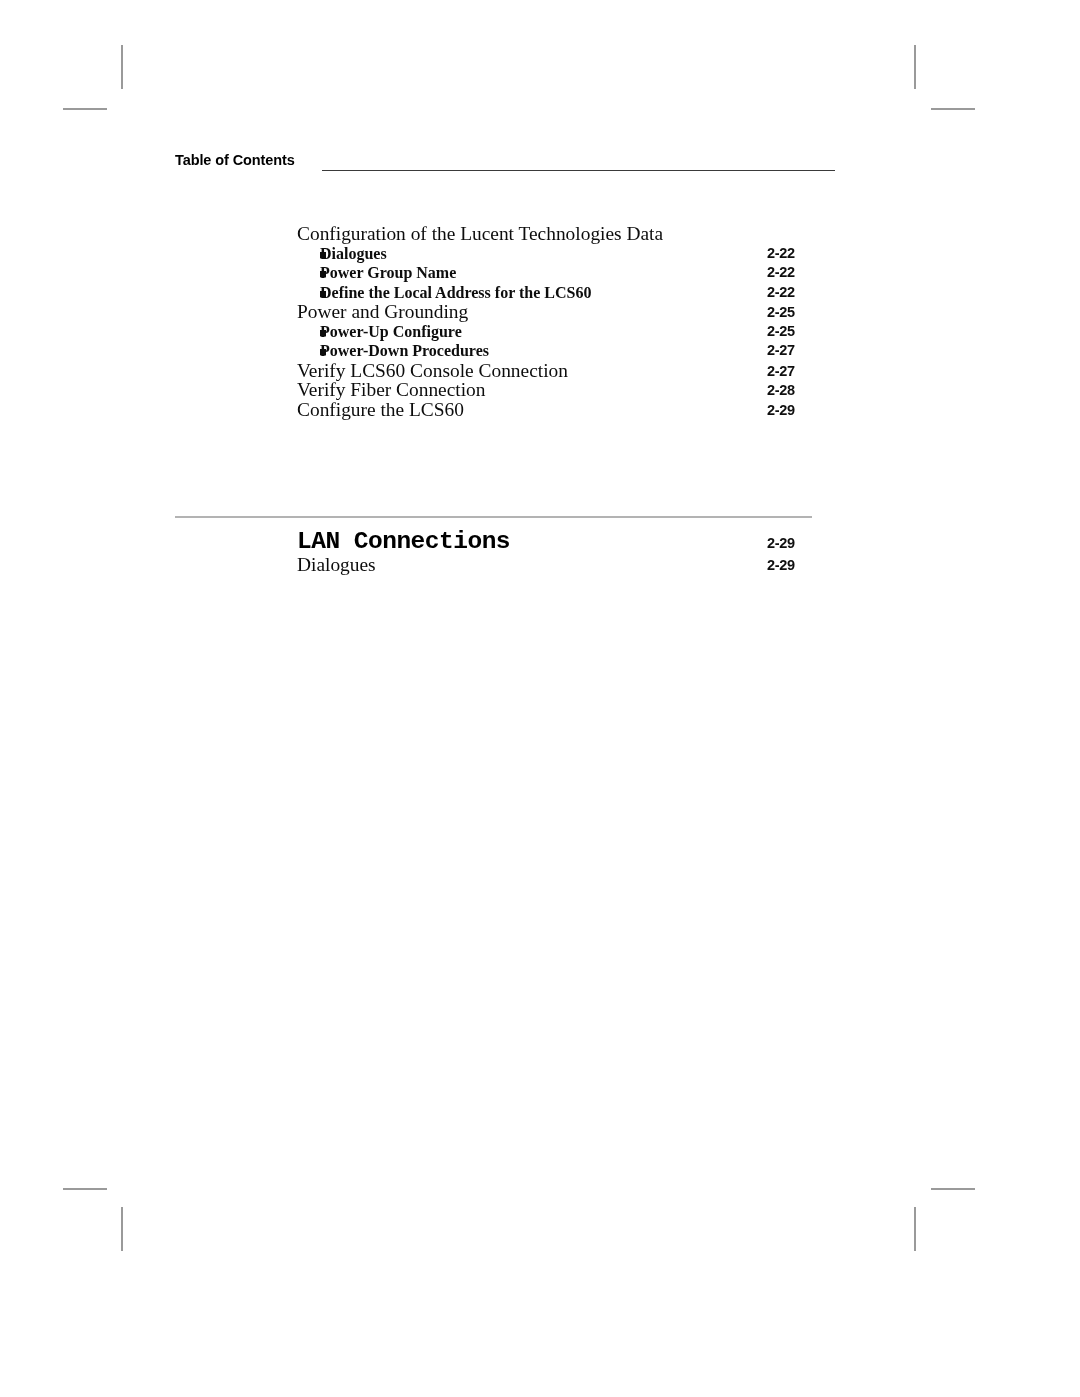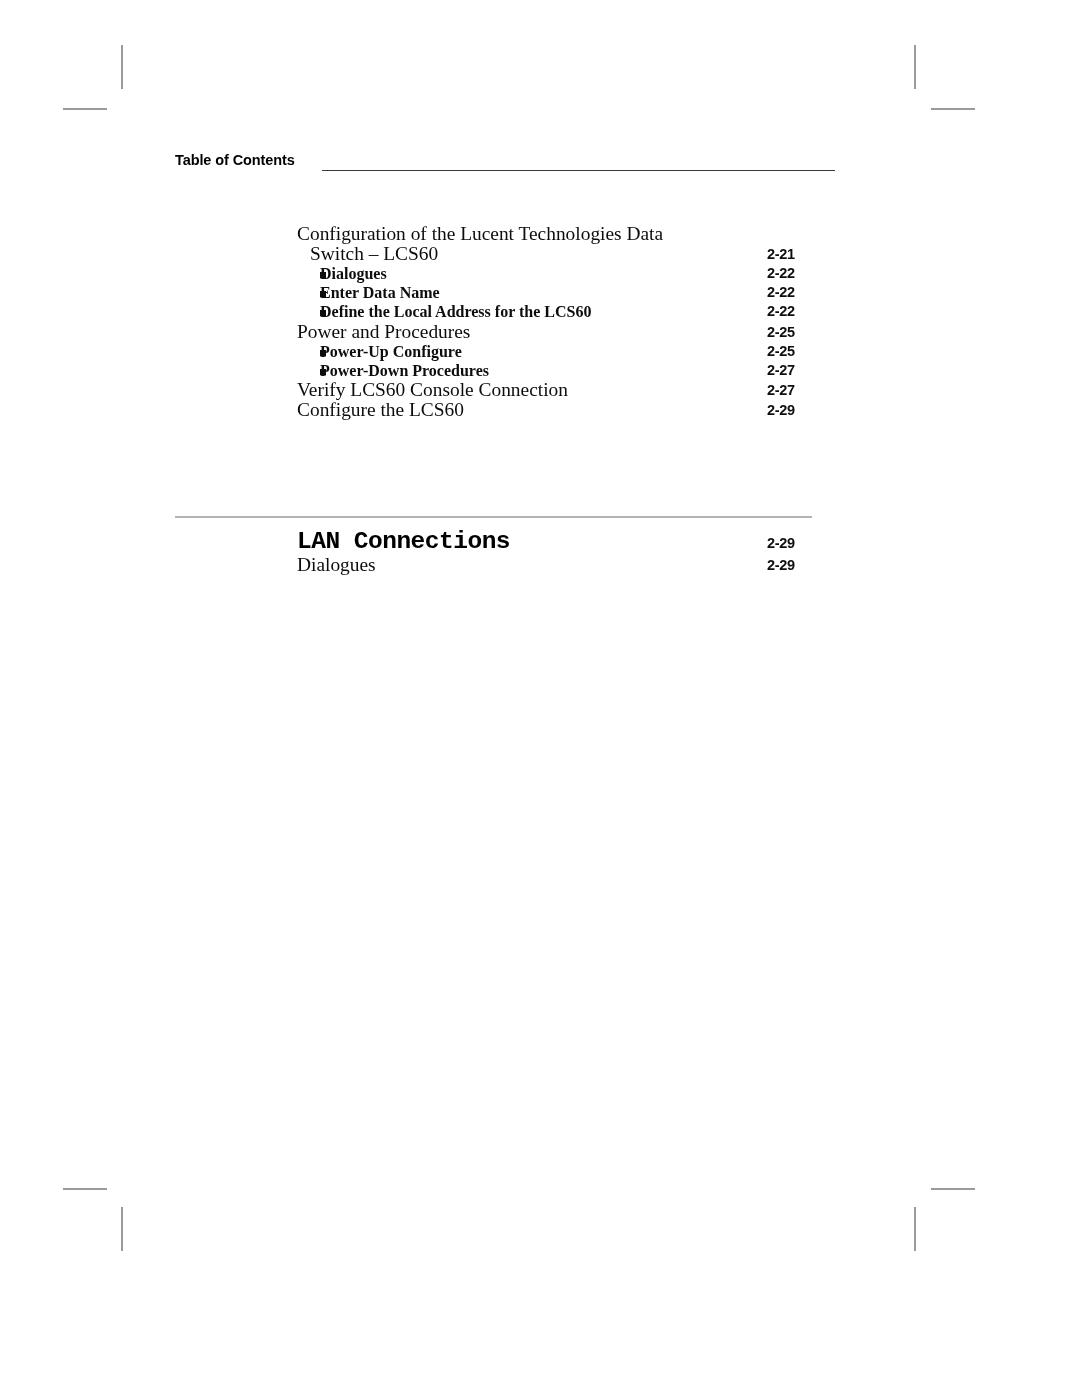--- a/index.html
+++ b/index.html
@@ -223,56 +223,56 @@
 
   <div id="running-header">
     <div class="hdr-label">Table of Contents</div>
     <div class="hdr-rule"></div>
   </div>
 
   <div id="toc-list">
       <div class="toc-row lvl1">
         <span class="toc-text">Configuration of the Lucent Technologies Data</span>
       </div>
-      <div class="toc-row lvl1cont">
-        <span class="toc-text">Switch –  LCS60</span>
-        <span class="toc-page">2-21</span>
-      </div>
       <div class="toc-row lvl2">
         <span class="toc-bullet"></span>
         <span class="toc-text">Dialogues</span>
         <span class="toc-page">2-22</span>
       </div>
       <div class="toc-row lvl2">
         <span class="toc-bullet"></span>
-        <span class="toc-text">Enter Data Name</span>
+        <span class="toc-text">Power Group Name</span>
         <span class="toc-page">2-22</span>
       </div>
       <div class="toc-row lvl2">
         <span class="toc-bullet"></span>
         <span class="toc-text">Define the Local Address for the LCS60</span>
         <span class="toc-page">2-22</span>
       </div>
       <div class="toc-row lvl1">
-        <span class="toc-text">Power and Procedures</span>
+        <span class="toc-text">Power and Grounding</span>
         <span class="toc-page">2-25</span>
       </div>
       <div class="toc-row lvl2">
         <span class="toc-bullet"></span>
         <span class="toc-text">Power-Up Configure</span>
         <span class="toc-page">2-25</span>
       </div>
       <div class="toc-row lvl2">
         <span class="toc-bullet"></span>
         <span class="toc-text">Power-Down Procedures</span>
         <span class="toc-page">2-27</span>
       </div>
       <div class="toc-row lvl1">
         <span class="toc-text">Verify LCS60 Console Connection</span>
         <span class="toc-page">2-27</span>
+      </div>
+      <div class="toc-row lvl1">
+        <span class="toc-text">Verify Fiber Connection</span>
+        <span class="toc-page">2-28</span>
       </div>
       <div class="toc-row lvl1">
         <span class="toc-text">Configure the LCS60</span>
         <span class="toc-page">2-29</span>
       </div>
     </div>
 
   <div id="chapter-group">
     <div class="chapter-rule"></div>
     <div class="chapter-row">

